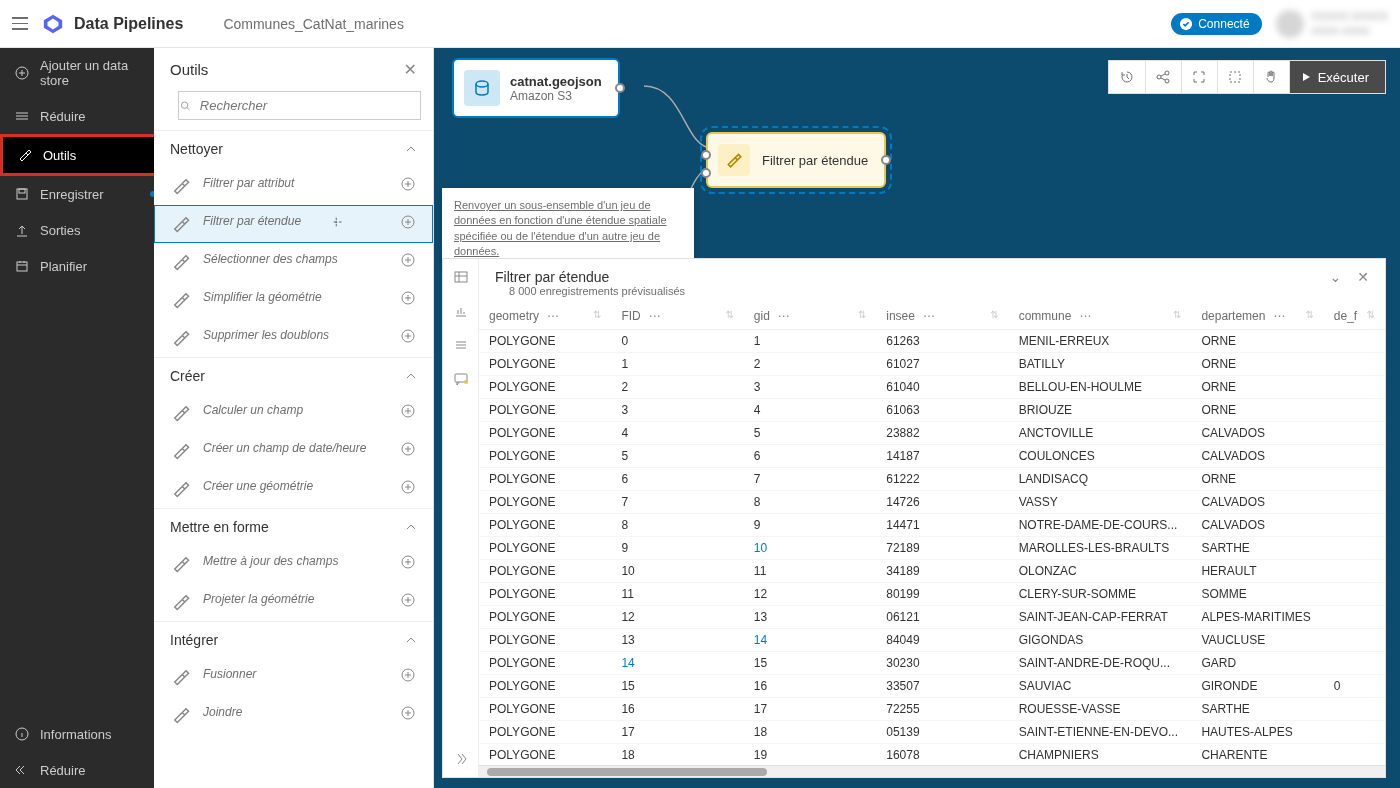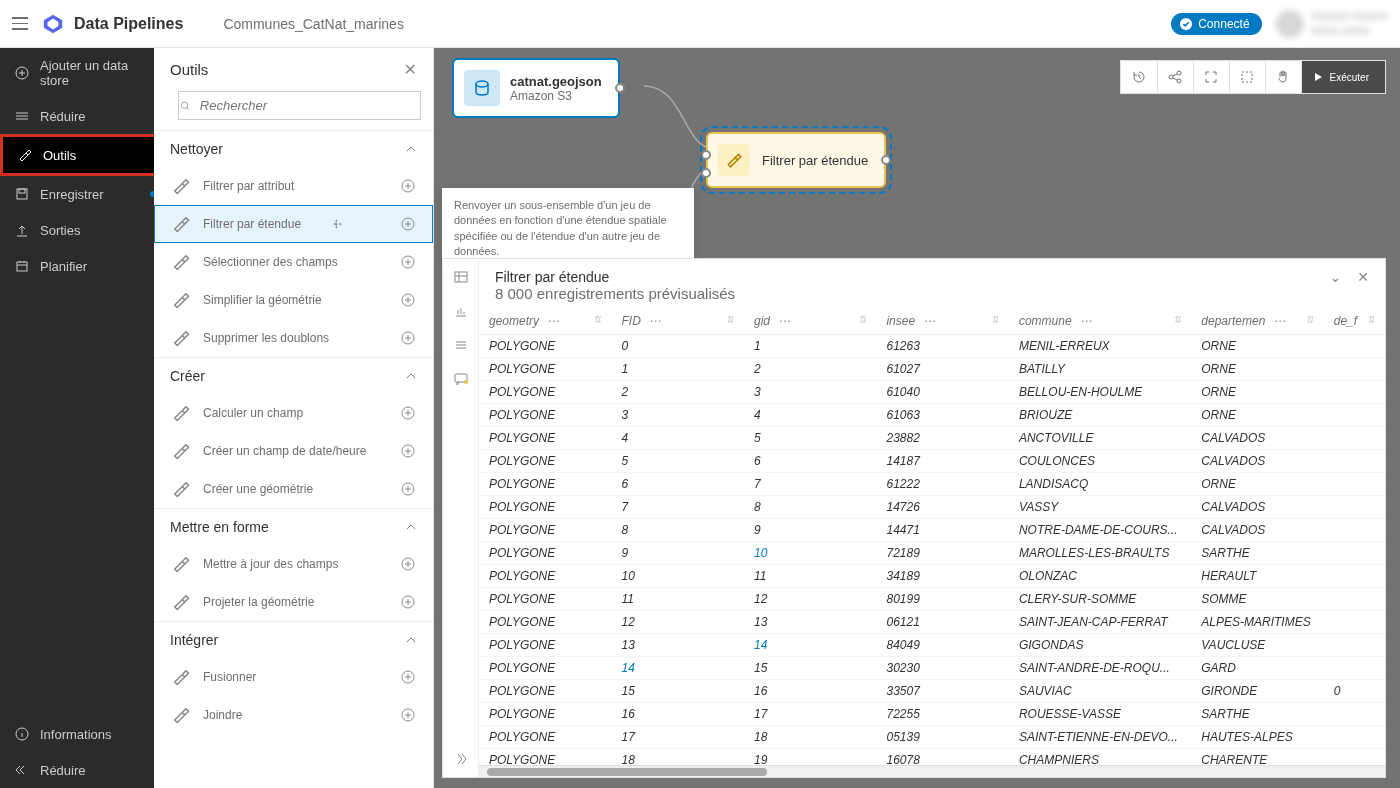--- a/index.html
+++ b/index.html
@@ -31,63 +31,63 @@
 .tools-panel { position: absolute; top: 48px; left: 154px; width: 280px; bottom: 0; background: #fff; border-right: 1px solid #e0e0e0; display: flex; flex-direction: column; overflow-y: auto; }
 .tools-header { padding: 12px 16px; display: flex; align-items: center; justify-content: space-between; }
 .tools-header h2 { font-size: 15px; font-weight: 400; color: #323232; }
 .close-x { cursor: pointer; color: #888; font-size: 16px; }
 .search-box { margin: 0 12px 10px 24px; border: 1px solid #ccc; display: flex; align-items: center; padding: 6px 0; }
 .search-box svg { width: 14px; height: 14px; color: #888; margin-right: 8px; }
 .search-box input { border: none; outline: none; font-size: 13px; width: 100%; font-style: italic; color: #888; }
 .tool-section { border-top: 1px solid #eee; }
 .tool-section-header { padding: 10px 16px; display: flex; align-items: center; justify-content: space-between; font-size: 14px; color: #323232; cursor: pointer; }
 .tool-section-header svg { width: 12px; height: 12px; color: #888; }
-.tool-item { padding: 8px 16px; display: flex; align-items: center; font-size: 12px; color: #6e6e6e; cursor: pointer; border: 1px solid transparent; }
+.tool-item { padding: 8px 16px; display: flex; align-items: flex-start; font-size: 12px; color: #6e6e6e; cursor: pointer; border: 1px solid transparent; font-style: italic; }
 .tool-item.selected { border: 1px solid #007ac2; background: #e7f3fb; }
 .tool-item .hammer { width: 20px; height: 20px; margin-right: 12px; }
 .tool-item .add-circle { margin-left: auto; width: 16px; height: 16px; color: #888; }
 
 
-.canvas { position: absolute; top: 48px; left: 434px; right: 0; bottom: 0; background: #737373; }
+.canvas { position: absolute; top: 48px; left: 434px; right: 0; bottom: 0; background: #0c4a6e; }
 
 
 .canvas-toolbar { position: absolute; top: 12px; right: 14px; display: flex; background: #fff; border: 1px solid #e0e0e0; }
 .canvas-toolbar-btn { width: 36px; height: 32px; display: flex; align-items: center; justify-content: center; border-left: 1px solid #e0e0e0; cursor: pointer; color: #6e6e6e; }
 .canvas-toolbar-btn:first-child { border-left: none; }
 .canvas-toolbar-btn svg { width: 16px; height: 16px; }
-.execute-btn { background: #4a4a4a; color: #fff; padding: 0 16px 0 10px; display: flex; align-items: center; gap: 6px; font-size: 10px; border-left: 1px solid #e0e0e0; cursor: pointer; }
+.execute-btn { background: #4a4a4a; color: #fff; padding: 0 16px 0 10px; display: flex; align-items: center; gap: 6px; font-size: 13px; border-left: 1px solid #e0e0e0; cursor: pointer; }
 
 
 .node { position: absolute; background: #fff; border-radius: 6px; display: flex; align-items: center; padding: 10px 16px 10px 10px; }
 .node-input { top: 10px; left: 18px; border: 2px solid #007ac2; }
 .node-input .icon-box { width: 36px; height: 36px; background: #cde7f7; border-radius: 4px; margin-right: 10px; display: flex; align-items: center; justify-content: center; }
 .node-input-title { font-size: 13px; font-weight: 600; color: #323232; }
 .node-input-sub { font-size: 12px; color: #6e6e6e; }
 .node-filter { top: 84px; left: 272px; border: 2px solid #eac54f; background: #fef9e6; outline: 2px dashed #007ac2; outline-offset: 4px; }
 .node-filter .icon-box { width: 32px; height: 32px; background: #fdf0c4; border-radius: 4px; margin-right: 12px; display: flex; align-items: center; justify-content: center; }
 .node-filter-title { font-size: 13px; color: #323232; }
 .connector-dot { width: 10px; height: 10px; background: #fff; border: 2px solid #888; border-radius: 50%; position: absolute; }
 .svg-links { position: absolute; top: 0; left: 0; pointer-events: none; }
 
 
-.tooltip { position: absolute; top: 140px; left: 8px; width: 252px; background: #fff; padding: 10px 12px; font-size: 11px; color: #6e6e6e; line-height: 1.4; box-shadow: 0 2px 8px rgba(0,0,0,0.1); }
+.tooltip { position: absolute; top: 140px; left: 8px; width: 252px; background: #fff; padding: 10px 12px; font-size: 11px; color: #6e6e6e; line-height: 1.4; box-shadow: 0 2px 8px rgba(0,0,0,0.1); text-decoration: underline; }
 
 
 .preview { position: absolute; top: 210px; left: 8px; right: 14px; bottom: 10px; background: #fff; border: 1px solid #e0e0e0; display: flex; }
 .preview-side { width: 36px; border-right: 1px solid #eee; display: flex; flex-direction: column; align-items: center; padding-top: 10px; gap: 18px; }
 .preview-side svg { width: 16px; height: 16px; color: #888; cursor: pointer; }
 .preview-side-bottom { margin-top: auto; margin-bottom: 10px; }
 .preview-main { flex: 1; display: flex; flex-direction: column; overflow: hidden; }
 .preview-header { padding: 10px 16px 6px 16px; display: flex; justify-content: space-between; align-items: flex-start; }
 .preview-title { font-size: 14px; color: #323232; }
-.preview-sub { font-size: 15px; color: #6e6e6e; }
+.preview-sub { font-size: 11px; color: #6e6e6e; margin-left: 14px; }
 .preview-actions { display: flex; gap: 16px; color: #888; }
 .preview-actions span { cursor: pointer; font-size: 14px; }
 .table-wrap { flex: 1; overflow: auto; }
-table { border-collapse: collapse; font-size: 12px; width: 100%; font-style: italic; }
+table { border-collapse: collapse; font-size: 12px; width: 100%; }
 th { text-align: left; padding: 6px 10px; color: #6e6e6e; font-weight: 400; border-bottom: 1px solid #eee; white-space: nowrap; position: relative; }
 th .sort { color: #ccc; float: right; margin-left: 6px; font-size: 10px; }
 th .dots { color: #888; margin-left: 8px; }
 td { padding: 4px 10px; color: #323232; border-bottom: 1px solid #f5f5f5; white-space: nowrap; }
 .link-cell { color: #007ac2; }
 .hscroll { height: 12px; background: #f0f0f0; border-top: 1px solid #e0e0e0; position: relative; }
 .hscroll-thumb { position: absolute; left: 8px; width: 280px; top: 2px; height: 8px; background: #aaa; border-radius: 4px; }
 </style>
 </head>
 <body>

